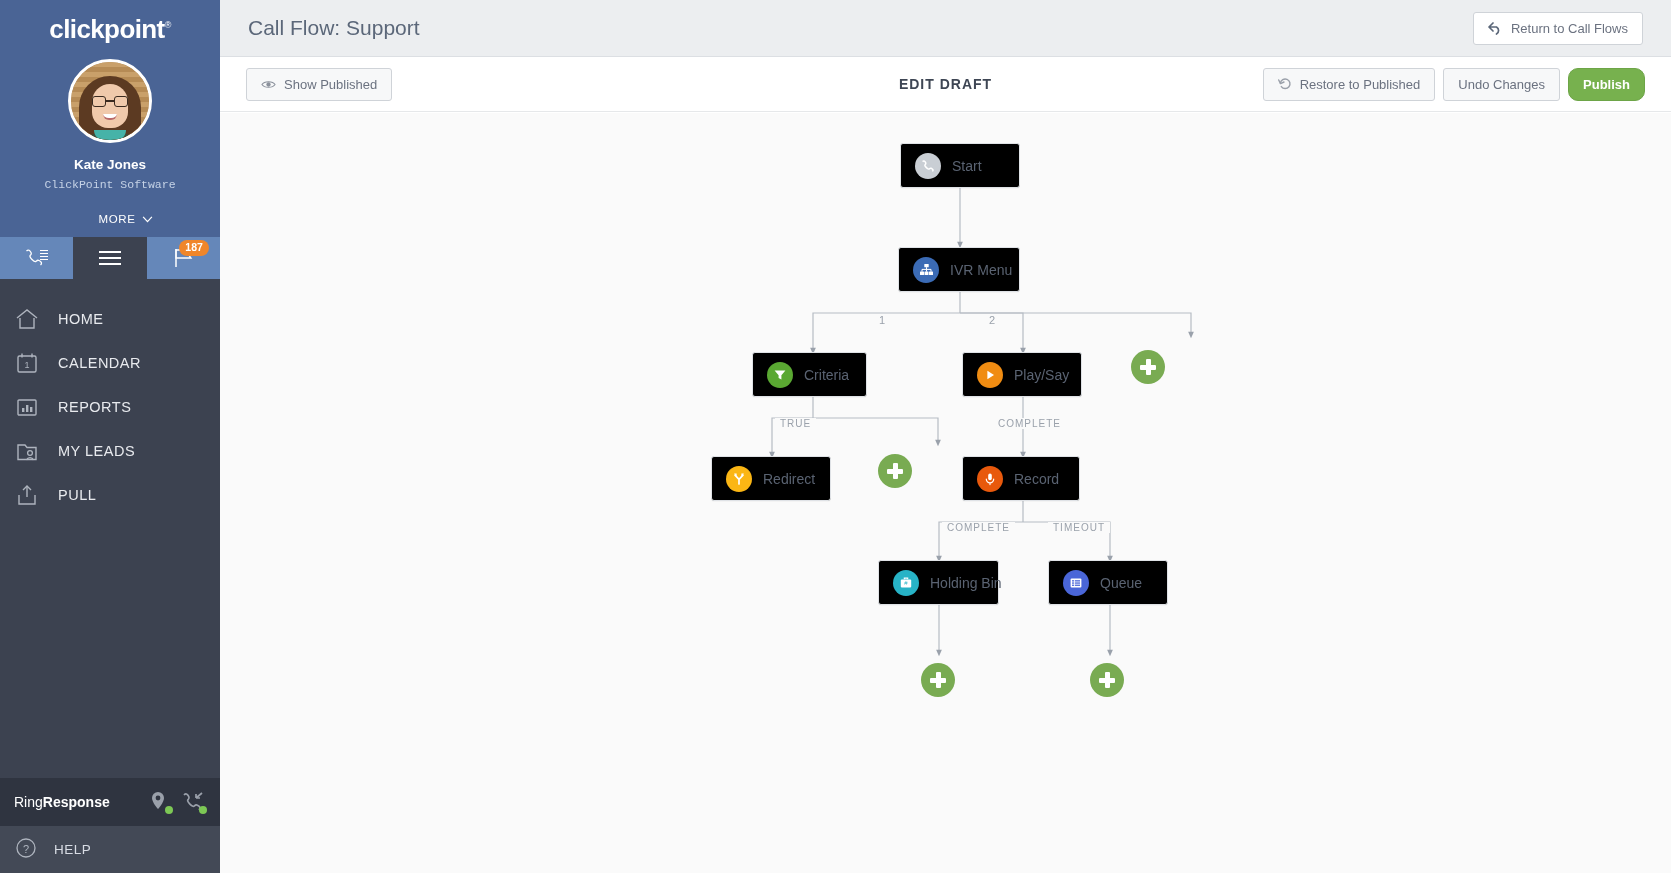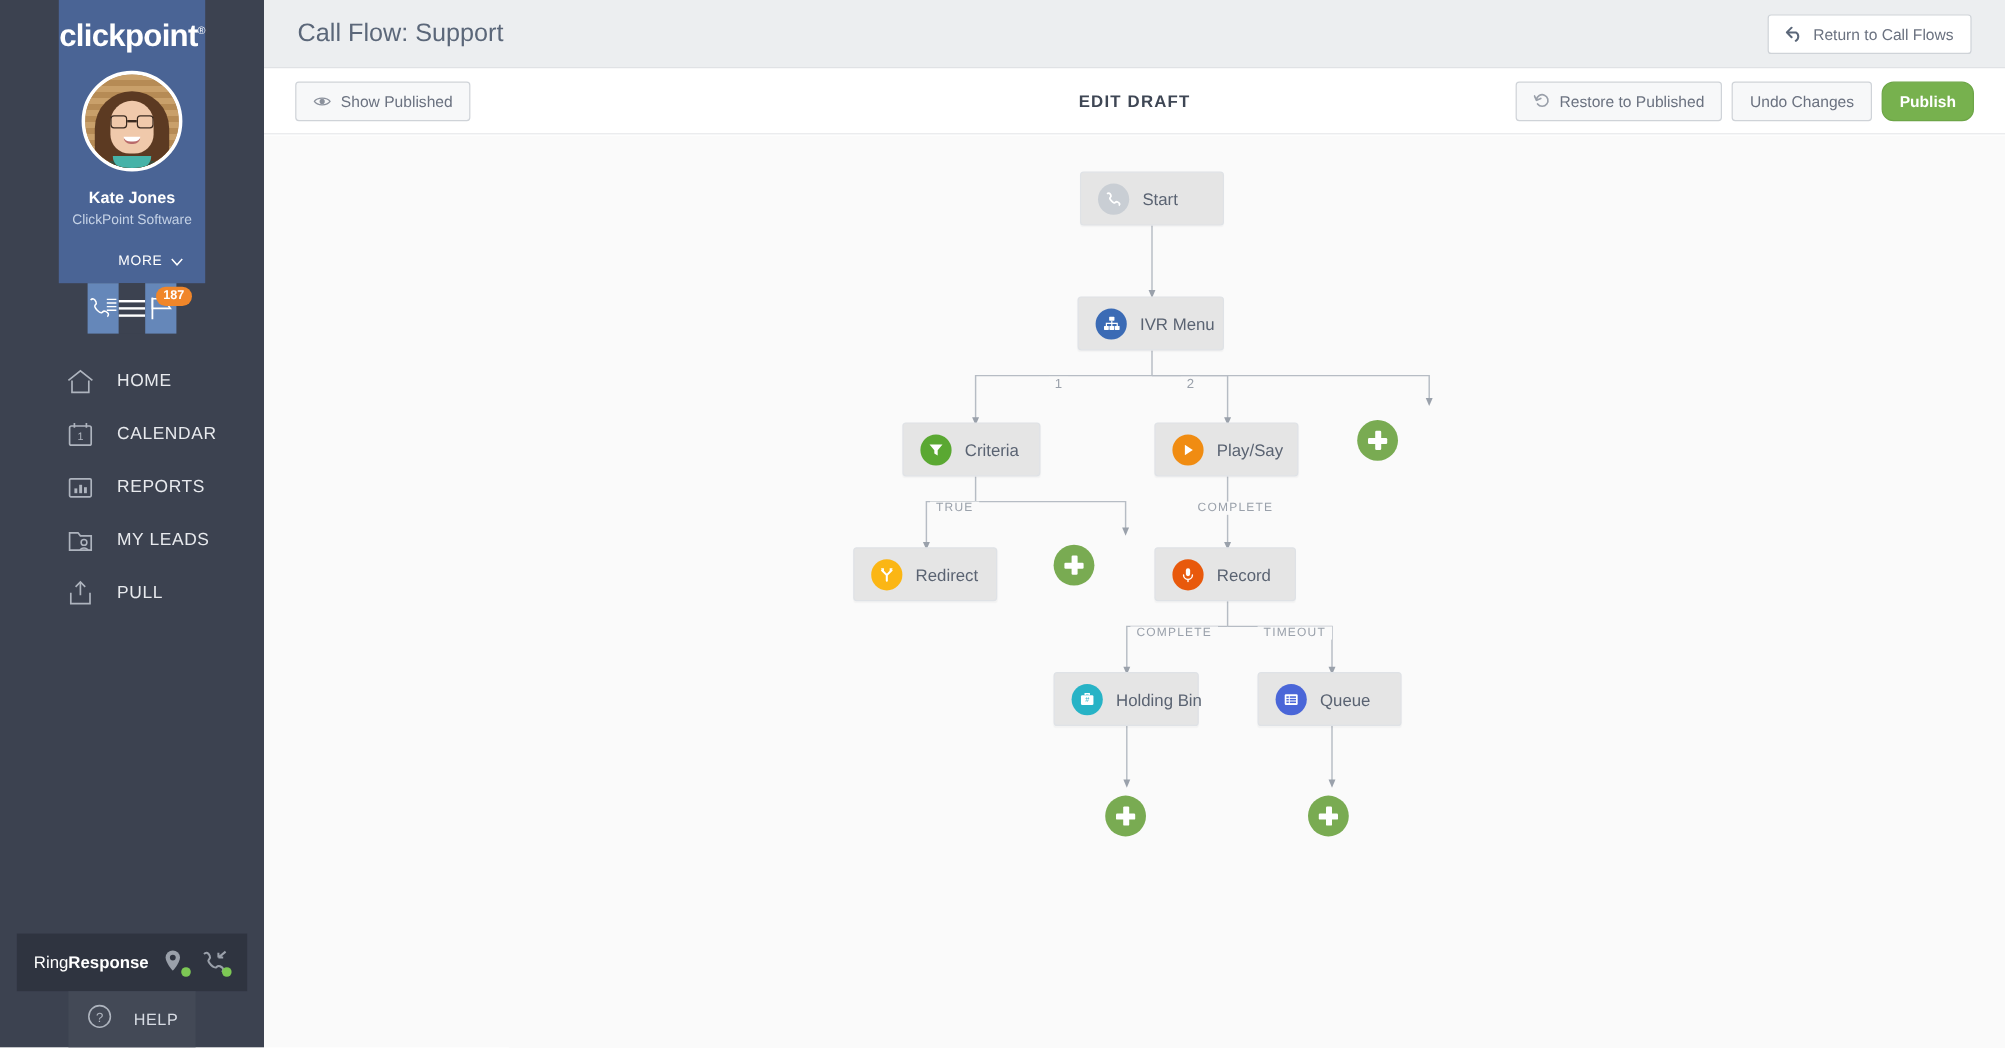--- a/index.html
+++ b/index.html
@@ -10,21 +10,21 @@
     overflow: hidden;
   }
   .app { position: relative; width: 1671px; height: 873px; display: flex; }
 
   
   .sidebar {
     width: 220px; height: 873px;
     background: #3c4250;
     position: relative;
     flex: 0 0 220px;
-    display: flex; flex-direction: column; align-items: center;
+    display: flex; flex-direction: column;
   }
   .sidebar-top {
     background: #4a6495;
     padding-top: 8px;
     padding-bottom: 0;
   }
   .brand {
     text-align: center;
     color: #ffffff;
     font-size: 26px;
@@ -81,21 +81,21 @@
   .avatar .necklace { position:absolute; left:50%; margin-left:-16px; top:68px; width:32px; height:11px;
     background:#46b3a8; border-radius: 0 0 16px 16px; }
   .avatar .shoulder { position:absolute; left:50%; margin-left:-30px; top:72px; width:60px; height:16px;
     background:#3a4d3c; border-radius: 30px 30px 0 0; }
 
   .user-name {
     text-align: center; color: #ffffff; font-size: 13.5px; font-weight: bold;
     margin-top: 14px;
   }
   .user-company {
-    text-align: center; color: #c5d2e6; font-size: 11.5px; margin-top: 6px;
+    text-align: center; color: #c5d2e6; font-size: 11.5px; margin-top: 6px; font-family: Liberation Mono, monospace;
   }
   .more-row {
     text-align: center; color: #ffffff; font-size: 11.5px;
     letter-spacing: 0.6px; padding: 22px 0 12px 0;
     display: flex; align-items: center; justify-content: center; gap: 7px; margin-left: 32px;
   }
   .chev { width: 11px; height: 7px; }
 
   .iconbar { display: flex; height: 42px; }
   .iconbar .cell {
@@ -182,21 +182,21 @@
   
   .canvas {
     position: absolute; left: 0; right: 0; top: 113px; bottom: 0;
     background: #fafafa;
     overflow: hidden;
   }
   .canvas-inner { position: absolute; inset: 0; }
 
   .node {
     position: absolute;
-    background: #e5e5e5;
+    background: #000000;
     border: 1px solid #dfe2e6;
     border-radius: 3px;
     height: 45px;
     display: flex; align-items: center; gap: 11px;
     padding: 0 20px 0 14px;
     cursor: pointer;
     box-shadow: 0 1px 1px rgba(0,0,0,0.03);
   }
   .node .nico {
     width: 26px; height: 26px; border-radius: 50%;

